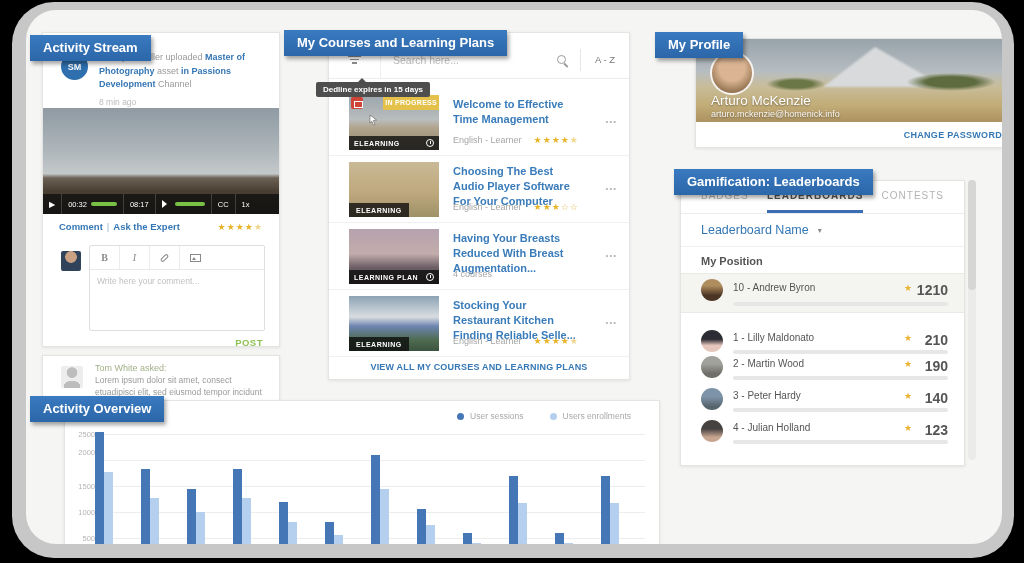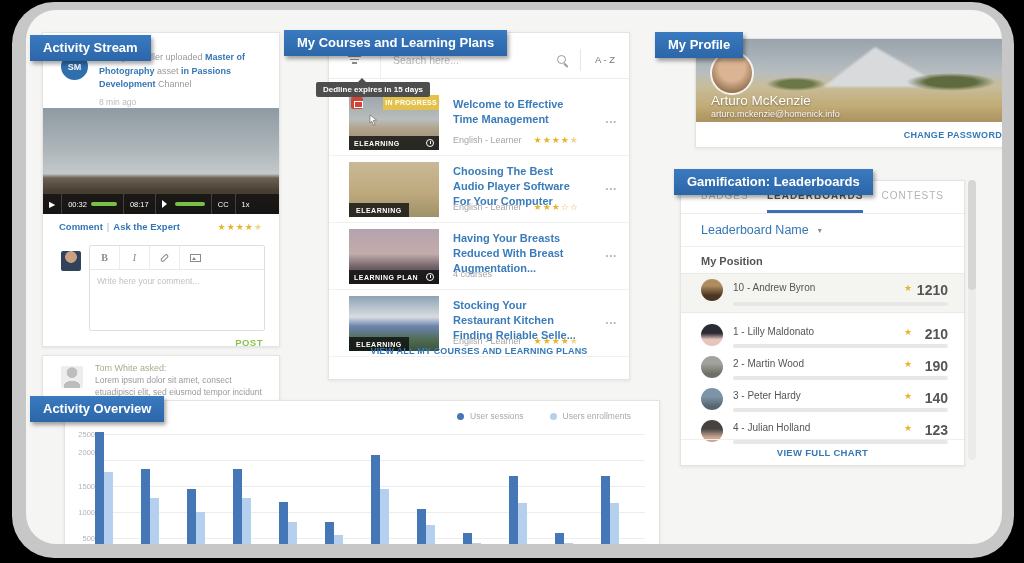--- a/index.html
+++ b/index.html
@@ -86,21 +86,21 @@
   .clock { width:8px; height:8px; border:1px solid #fff; border-radius:50%; position:relative; margin-left:auto; }
   .clock::after { content:''; position:absolute; left:2.5px; top:1px; width:1px; height:2.5px; background:#fff; }
   .status-badge { position:absolute; top:0; right:0; width:62%; height:15px; background:#e3c14b;
     color:#fff; font-size:7px; font-weight:bold; display:flex; align-items:center; justify-content:center; letter-spacing:.3px; }
   .cal-icon { position:absolute; top:2px; left:2px; width:12px; height:12px; background:#ce4538; border-radius:2px; }
   .cal-icon::after { content:''; position:absolute; left:2.5px; top:3.5px; width:7px; height:5px; border:1px solid #fff; }
   .cursor-icon { position:absolute; left:18px; top:18px; width:12px; height:14px; }
   .course-title { position:absolute; left:124px; top:8px; width:134px; color:#3a7cba; font-size:11px; line-height:1.35; font-weight:bold; }
   .course-sub { position:absolute; left:124px; top:46px; width:150px; font-size:9px; color:#a5a5a5; display:flex; align-items:center; gap:8px; }
   .dots { position:absolute; right:12px; top:28px; color:#b5b5b5; font-size:8px; letter-spacing:1px; }
-  .courses-footer { position:absolute; left:0; bottom:16px; width:100%; height:24px; display:flex; align-items:center;
+  .courses-footer { position:absolute; left:0; bottom:0; width:100%; height:24px; display:flex; align-items:center;
     justify-content:center; color:#3578b6; font-size:9px; font-weight:bold; letter-spacing:.2px; }
 
   
   .cover { position:absolute; left:0; top:0; width:100%; height:85px; overflow:hidden;
     background:linear-gradient(180deg,#98a3ab 0%,#b6bdc1 38%,#c8bd9b 55%,#c2ac77 78%,#a98f5e 100%); }
   .mountain { position:absolute; left:40%; top:8px; width:0; height:0;
     border-left:52px solid transparent; border-right:70px solid transparent; border-bottom:40px solid #d8dadb; filter:blur(1px); }
   .trees { position:absolute; right:18px; top:34px; width:90px; height:18px; border-radius:50%;
     background:radial-gradient(ellipse, #5d6b3f 40%, rgba(93,107,63,0) 70%); }
   .trees2 { position:absolute; left:70px; top:38px; width:60px; height:14px; border-radius:50%;
@@ -340,21 +340,21 @@
     <div class="mypos-label">My Position</div>
 
     <div class="mypos-row">
       <span class="lb-avatar" style="top:5px; background:linear-gradient(180deg,#b08d5e 30%,#4a3423 75%);"></span>
       <span class="lb-name" style="top:8px;">10 - Andrew Byron</span>
       <span class="lb-star glyph" style="top:9px;">★</span>
       <span class="lb-pts" style="top:8px;">1210</span>
       <span class="track" style="top:28px;"><span class="fill green" style="width: 100%;"></span></span>
     </div>
 
-    <div class="lb-row" style="top:140px;padding-left:40px;">
+    <div class="lb-row" style="top:146px;padding-left:40px;">
       <span class="lb-avatar" style="top:3px; background:linear-gradient(180deg,#2c2c34 42%,#e6c5bc 70%);"></span>
       <span class="lb-name" style="top:5px;">1 - Lilly Maldonato</span>
       <span class="lb-star glyph" style="top:6px;">★</span>
       <span class="lb-pts" style="top:5px;">210</span>
       <span class="track" style="top:23px;"><span class="fill blue" style="width: 100%;"></span></span>
     </div>
     <div class="lb-row" style="top:172px;">
       <span class="lb-avatar" style="top:3px; background:linear-gradient(180deg,#a2a29c 35%,#6f6f68 80%);"></span>
       <span class="lb-name" style="top:5px;">2 - Martin Wood</span>
       <span class="lb-star glyph" style="top:6px;">★</span>
@@ -369,21 +369,20 @@
       <span class="track" style="top:23px;"><span class="fill blue" style="width: 52%;"></span></span>
     </div>
     <div class="lb-row" style="top:236px;">
       <span class="lb-avatar" style="top:3px; background:linear-gradient(180deg,#454240 40%,#c7a691 78%);"></span>
       <span class="lb-name" style="top:5px;">4 - Julian Holland</span>
       <span class="lb-star glyph" style="top:6px;">★</span>
       <span class="lb-pts" style="top:5px;">123</span>
       <span class="track" style="top:23px;"><span class="fill blue" style="width: 43%;"></span></span>
     </div>
 
-    <div class="lb-footer">VIEW FULL CHART</div>
   </div>
   <div class="scrollbar">
       <span class="scroll-thumb"></span>
     </div>
 
   <div class="banner" style="left:4px; top:386px;">
     <span>Activity Overview</span>
   </div>
   <div class="card" style="left:38px; top:390px; width:596px; height:176px;">
     <div class="legend">

